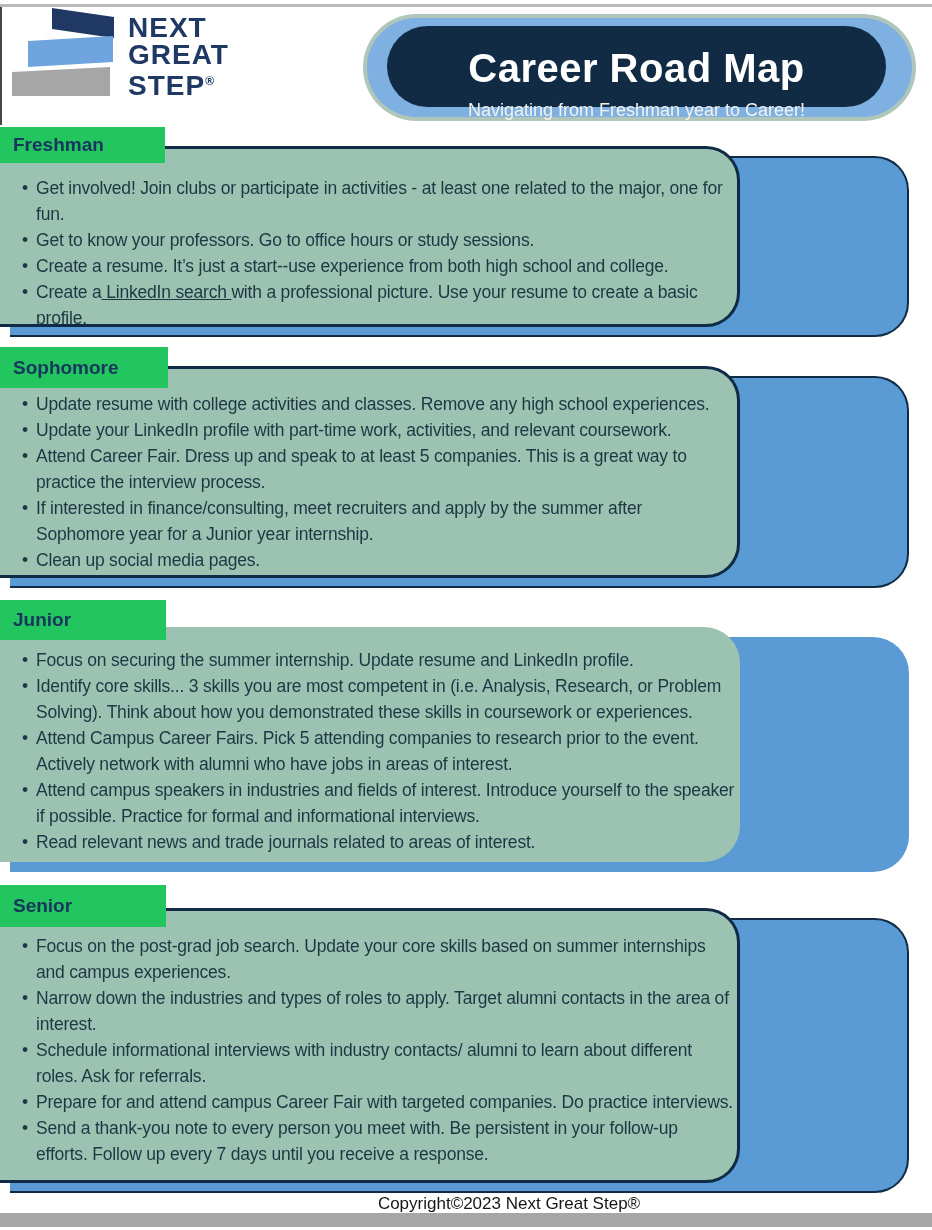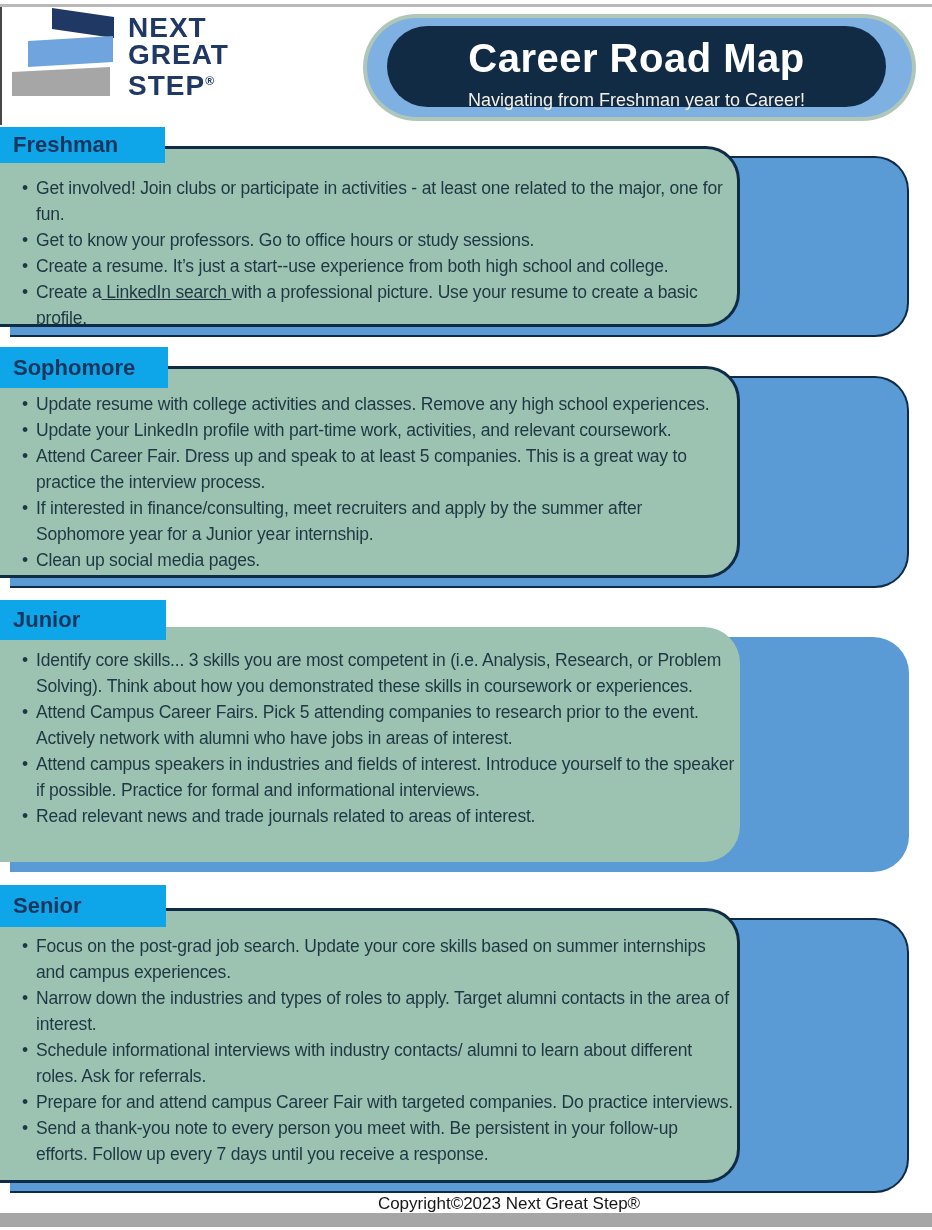--- a/index.html
+++ b/index.html
@@ -17,26 +17,26 @@
     position:absolute; left:122px; top:10px;
     color:#1f3864; font-weight:bold; font-size:28px; line-height:27px; letter-spacing:1px;
   }
   .logo-text .reg { font-size:12px; vertical-align:10px; letter-spacing:0; }
   .badge { position:absolute; left:363px; top:14px; width:553px; height:107px; background:#b0c6b8; border-radius:54px; }
   .badge-blue { position:absolute; left:4px; right:4px; top:4px; bottom:4px; background:#7fb0e2; border-radius:50px; }
   .badge-navy {
     position:absolute; left:20px; right:26px; top:8px; bottom:10px;
     background:#122b45; border-radius:44px; color:#fff; text-align:center;
   }
-  .badge-title { font-size:40px; font-weight:bold; margin-top:10px; letter-spacing:.5px; }
+  .badge-title { font-size:40px; font-weight:bold; margin-top:20px; letter-spacing:.5px; }
   .badge-subtitle { font-size:18px; margin-top:9px; color:#f2f1ea; }
   
   .section-label {
-    position:absolute; background:#0ea5e9; color:#17365d; z-index:3;
-    font-weight:bold; font-size:22px; display:flex; align-items:center; padding-left:13px;
+    position:absolute; background:#22c55e; color:#17365d; z-index:3;
+    font-weight:bold; font-size:19px; display:flex; align-items:center; padding-left:13px;
   }
   .card-shadow {
     position:absolute; background:#5b9bd5; border:2px solid #0f2b46; border-left:none;
     border-radius:0 34px 34px 0; z-index:1;
   }
   .card {
     position:absolute; left:0; width:740px; background:#9cc2b2;
     border:3px solid #0f2b46; border-left:none; border-radius:0 34px 34px 0;
     z-index:2; overflow:hidden;
   }
@@ -106,20 +106,21 @@
         <li>Clean up social media pages.</li>
       </ul>
   </div>
 </div>
 
 <div class="no-border">
   <div class="section-label" style="left:0;top:600px;width:166px;height:40px;">Junior</div>
   <div class="card-shadow" style="left:10px;top:637px;width:899px;height:235px;"></div>
   <div class="card" style="top:627px;height:235px;padding-top:20px;">
     <ul>
+        <li>Focus on securing the summer internship. Update resume and LinkedIn profile.</li>
         <li>Identify core skills... 3 skills you are most competent in (i.e. Analysis, Research, or Problem Solving). Think about how you demonstrated these skills in coursework or experiences.</li>
         <li>Attend Campus Career Fairs. Pick 5 attending companies to research prior to the event. Actively network with alumni who have jobs in areas of interest.</li>
         <li>Attend campus speakers in industries and fields of interest. Introduce yourself to the speaker if possible. Practice for formal and informational interviews.</li>
         <li>Read relevant news and trade journals related to areas of interest.</li>
       </ul>
   </div>
 </div>
 
 <div>
   <div class="section-label" style="left:0;top:885px;width:166px;height:42px;">Senior</div>

